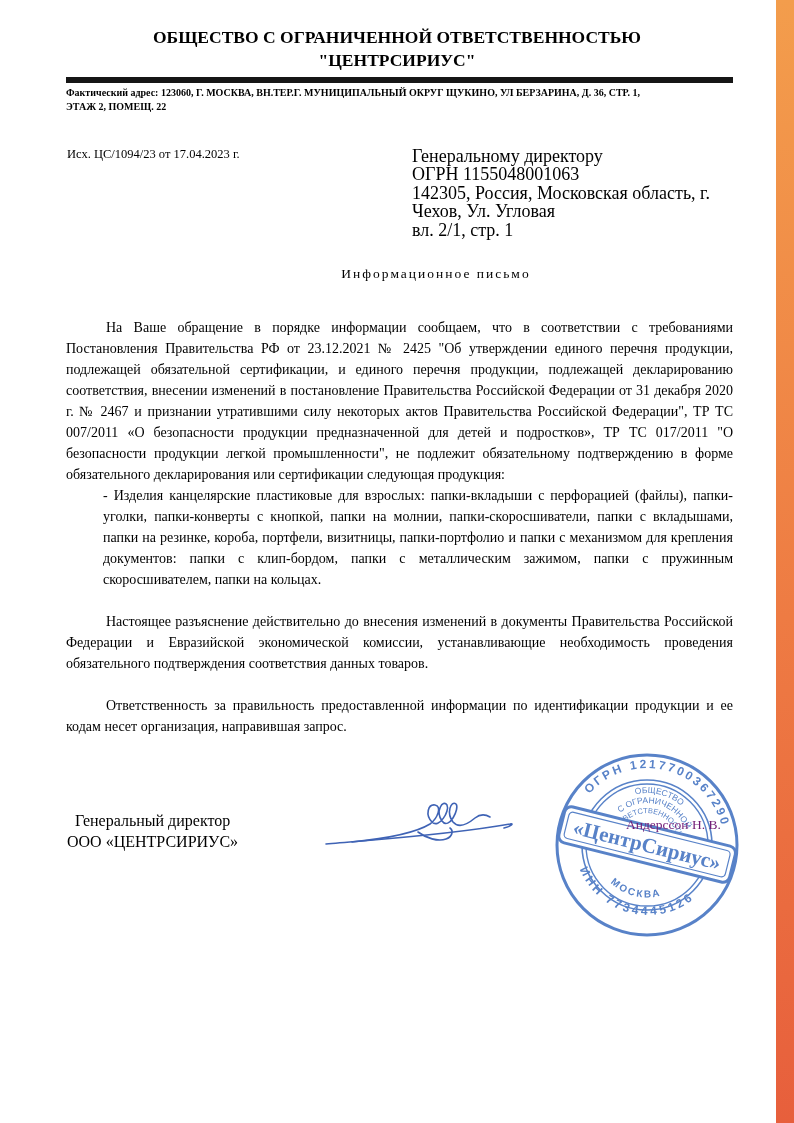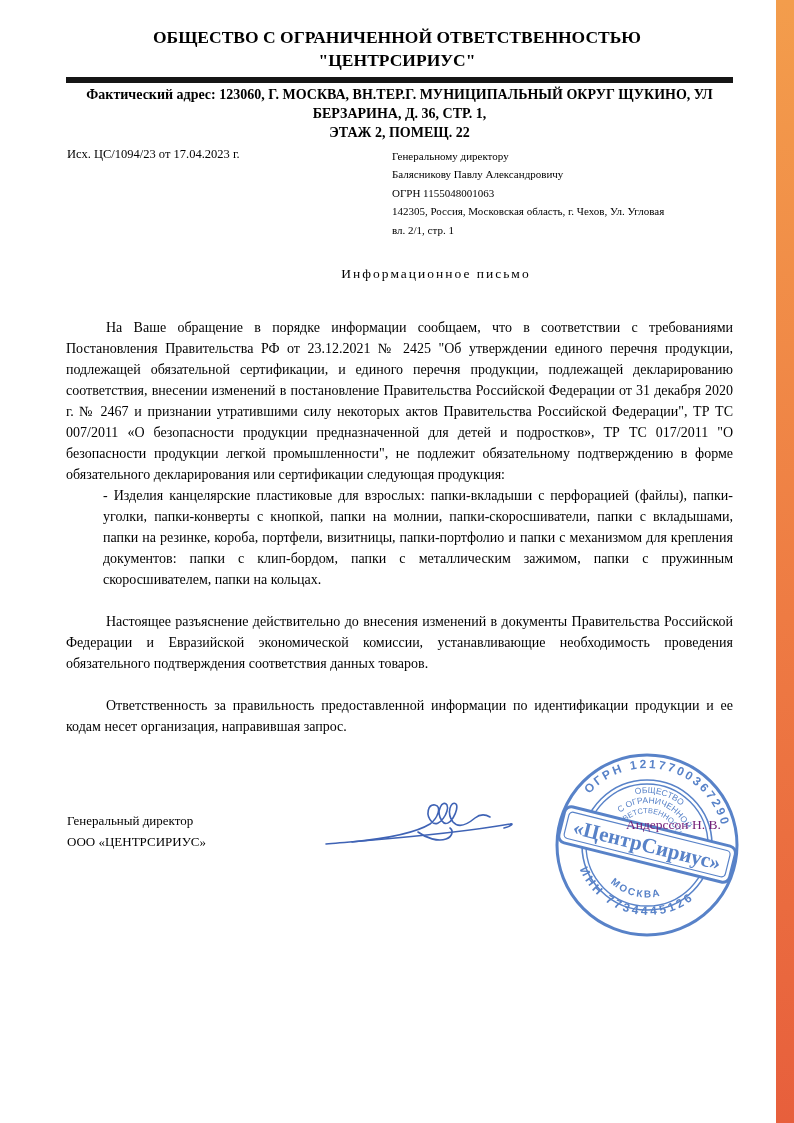--- a/index.html
+++ b/index.html
@@ -19,41 +19,41 @@
   
   .company-title{
     margin-top:26px;
     text-align:center;font-weight:bold;font-size:17.5px;line-height:1.3;
   }
   .header-bar{
     position:absolute;left:66px;top:77px;width:667px;height:6px;background:#161616;
   }
   .header-address{
     position:absolute;left:66px;top:86px;width:667px;
-    text-align:center;font-weight:bold;font-size:14px;line-height:1.35;
+    font-weight:bold;font-size:10px;line-height:1.35;
   }
   
   .ref-line{position:absolute;left:67px;top:147px;font-size:12.5px;text-align:right;}
-  .recipient{position:absolute;left:392px;top:147px;width:330px;font-size:11px;line-height:18.4px;}
+  .recipient{position:absolute;left:412px;top:147px;width:330px;font-size:18px;line-height:18.4px;}
   
   .letter-title{
     position:absolute;left:0;top:266px;width:794px;
     text-align:center;font-size:13.5px;letter-spacing:2px;padding-left:39px;
   }
   
   .body-text{
     position:absolute;left:66px;top:317px;width:667px;
     font-size:14px;line-height:21px;text-align:justify;
   }
   .body-text p{margin:0;text-indent:40px;text-align-last:left;}
   .body-text .list-block{margin-left:37px;text-align:justify;text-align-last:left;}
   .body-text .code-line{margin-left:37px;}
   .gap{height:21px;}
   
-  .sig-block{position:absolute;left:67px;top:810px;font-size:13px;line-height:21px;}
+  .sig-block{position:absolute;left:67px;top:810px;font-size:16px;line-height:21px;text-align:center;}
   #signature-svg{position:absolute;left:322px;top:798px;}
   .signer-name{position:absolute;left:583px;top:817px;font-size:13.5px;color:#701a75;z-index:5;margin-left:43px;}
   
   #stamp{position:absolute;left:552px;top:750px;width:190px;height:190px;opacity:0.92;}
   #stamp text, #stamp textPath{
     font-family:"Liberation Sans","DejaVu Sans",sans-serif;
   }
 </style>
 </head>
 <body>
@@ -68,21 +68,20 @@
   </div>
   <div class="header-bar"></div>
   <div class="header-address">
     <div>Фактический адрес: 123060, Г. МОСКВА, ВН.ТЕР.Г. МУНИЦИПАЛЬНЫЙ ОКРУГ ЩУКИНО, УЛ БЕРЗАРИНА, Д. 36, СТР. 1,</div>
     <div>ЭТАЖ 2, ПОМЕЩ. 22</div>
   </div>
 
   <div class="ref-line">Исх. ЦС/1094/23 от 17.04.2023 г.</div>
   <div class="recipient">
     <div>Генеральному директору</div>
-    <div>Балясникову Павлу Александровичу</div>
     <div>ОГРН 1155048001063</div>
     <div>142305, Россия, Московская область, г. Чехов, Ул. Угловая</div>
     <div>вл. 2/1, стр. 1</div>
   </div>
 
   <div class="letter-title">Информационное письмо</div>
 
   <div class="body-text">
     <p>На Ваше обращение в порядке информации сообщаем, что в соответствии с требованиями Постановления Правительства РФ от 23.12.2021 № 2425 "Об утверждении единого перечня продукции, подлежащей обязательной сертификации, и единого перечня продукции, подлежащей декларированию соответствия, внесении изменений в постановление Правительства Российской Федерации от 31 декабря 2020 г. № 2467 и признании утратившими силу некоторых актов Правительства Российской Федерации", ТР ТС 007/2011 «О безопасности продукции предназначенной для детей и подростков», ТР ТС 017/2011 "О безопасности продукции легкой промышленности",  не подлежит обязательному подтверждению в форме обязательного декларирования или сертификации следующая продукция:</p>
     <div class="list-block">- Изделия канцелярские пластиковые для взрослых: папки-вкладыши с перфорацией (файлы), папки-уголки, папки-конверты с кнопкой, папки на молнии, папки-скоросшиватели, папки с вкладышами, папки на резинке, короба, портфели, визитницы, папки-портфолио и папки с механизмом для крепления документов: папки с клип-бордом, папки с металлическим зажимом, папки с пружинным скоросшивателем, папки на кольцах.</div>

